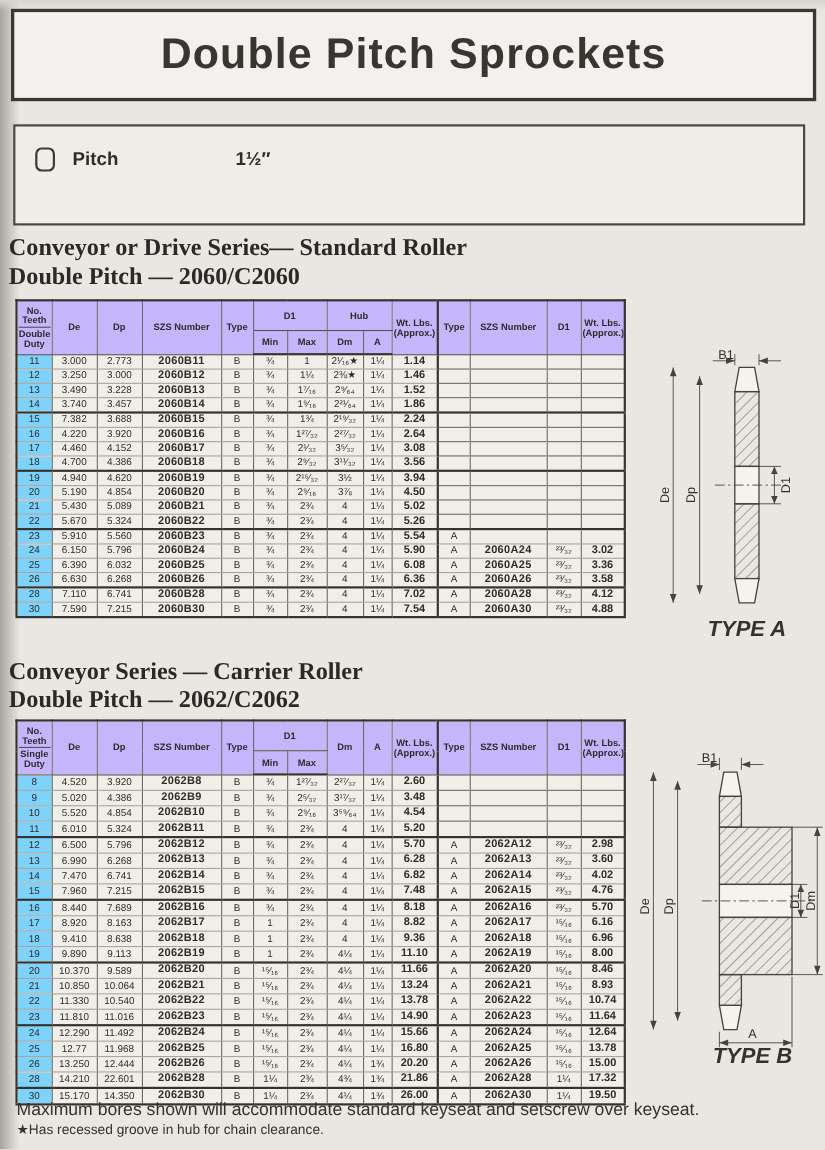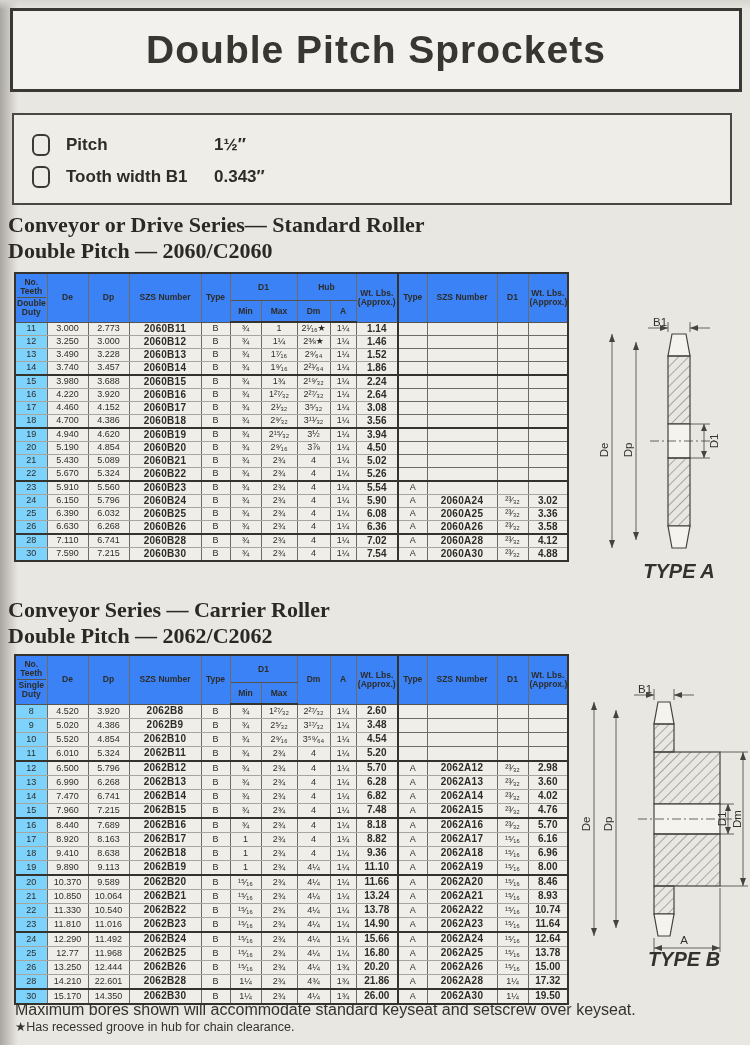--- a/index.html
+++ b/index.html
@@ -31,21 +31,21 @@
   #sec1-head{top:212px;}
   #sec2-head{top:597px;}
 
   .tbl-wrap{position:absolute;left:14px;width:546px;}
   #t1-wrap{top:272px;}
   #t2-wrap{top:654px;}
   table.cat{border-collapse:collapse;table-layout:fixed;width:546px;
     background:#f0eee8;border:2px solid #35332e;}
   table.cat th,table.cat td{border:1px solid #6e6b64;padding:0 1px;text-align:center;
     font-size:9px;line-height:1.05;overflow:hidden;}
-  table.cat thead th{font-weight:bold;font-size:8.5px;background:#3b82f6;
+  table.cat thead th{font-weight:bold;font-size:8.5px;background:#c4b5fd;
     border-bottom:1px solid #55534d;}
   table.cat thead tr:last-child th{border-bottom:2px solid #35332e;}
   table.cat thead tr:first-child th{height:26px;}
   table.cat thead tr:last-child th{height:20px;}
   #t1 tbody td{height:12px;}
   #t2 tbody td{height:13px;}
   table.cat tbody tr td{border-bottom:1px solid #a8a59d;}
   table.cat tbody tr.group-end td{border-bottom:2px solid #35332e;}
   .th-stack div:first-child{border-bottom:1px solid #55534d;padding:1px 0;}
   .th-stack div:last-child{padding:1px 0;}
@@ -76,25 +76,20 @@
 
 <div class="title-box">
   <h1>Double Pitch Sprockets</h1>
 </div>
 
 <div class="spec-box">
   <div class="spec-row">
     <span class="bullet"></span>
     <span class="spec-label">Pitch</span>
     <span class="spec-value">1½″</span>
-  </div>
-  <div class="spec-row">
-    <span class="bullet"></span>
-    <span class="spec-label">Tooth width B1</span>
-    <span class="spec-value">0.343″</span>
   </div>
 </div>
 
 <div class="sec-head" id="sec1-head">
   <div>Conveyor or Drive Series—  Standard Roller</div>
   <div>Double Pitch — 2060/C2060</div>
 </div>
 
 <div class="tbl-wrap" id="t1-wrap">
   <table class="cat" id="t1">
@@ -199,21 +194,21 @@
           <td class="c7">2²¹⁄₆₄</td>
           <td class="c8">1¼</td>
           <td class="c9">1.86</td>
           <td class="c10 bsep aempty"></td>
           <td class="c11 aempty"></td>
           <td class="c12 aempty"></td>
           <td class="c13 aempty"></td>
         </tr>
         <tr>
           <td class="c0">15</td>
-          <td class="c1">3.980</td>
+          <td class="c1">7.382</td>
           <td class="c2">3.688</td>
           <td class="c3">2060B15</td>
           <td class="c4">B</td>
           <td class="c5">¾</td>
           <td class="c6">1¾</td>
           <td class="c7">2¹⁹⁄₃₂</td>
           <td class="c8">1¼</td>
           <td class="c9">2.24</td>
           <td class="c10 bsep aempty"></td>
           <td class="c11 aempty"></td>

